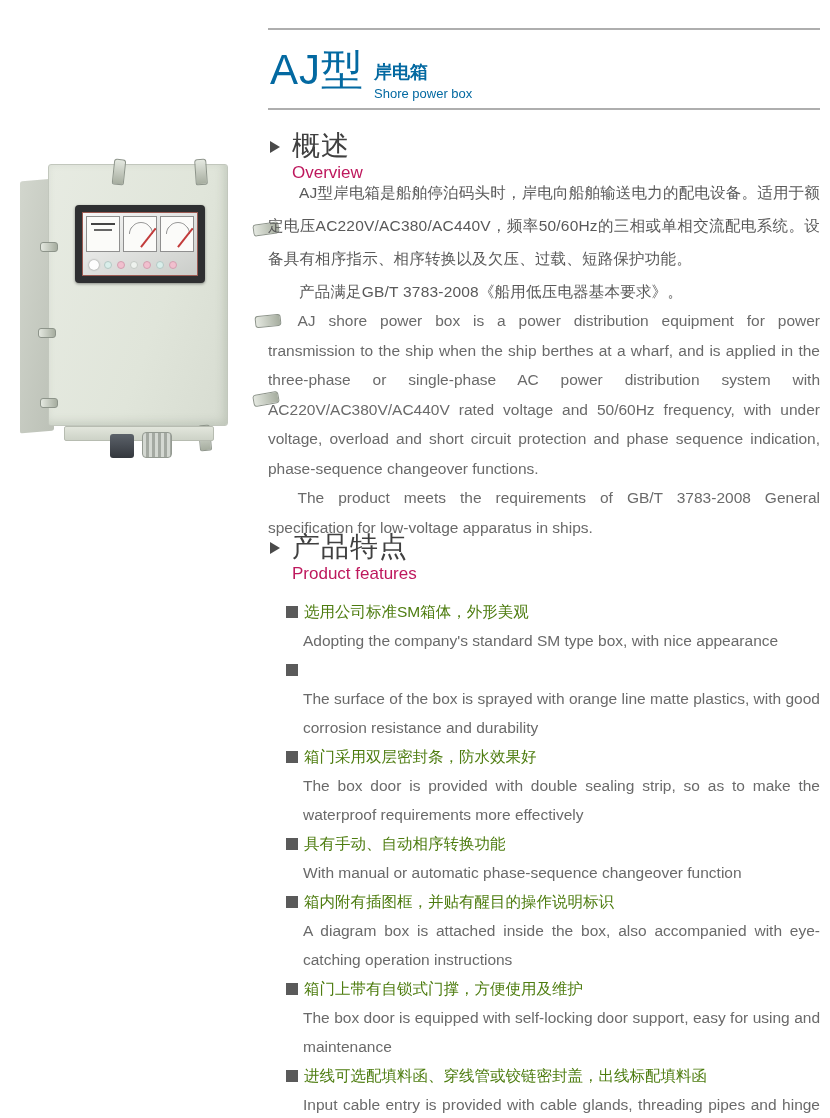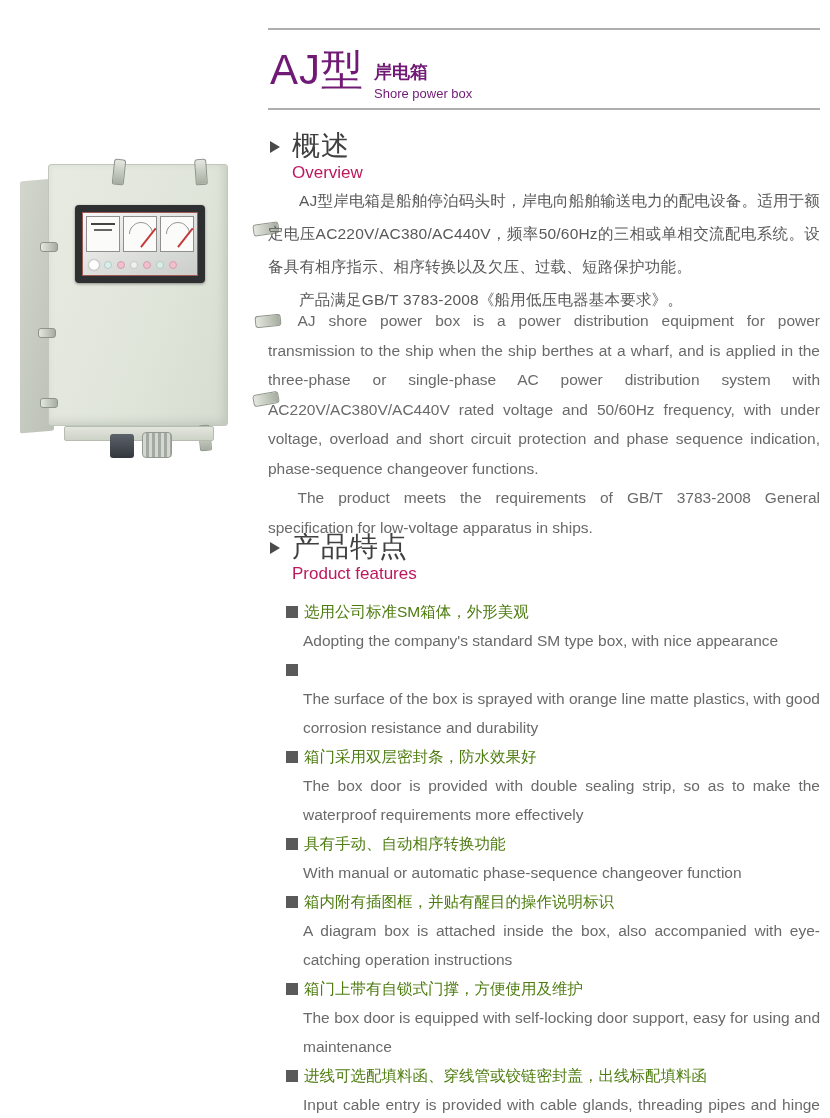--- a/index.html
+++ b/index.html
@@ -6,37 +6,37 @@
   html,body { background:#ffffff; }
   .page {
     position:relative; width:830px; height:1118px; background:#fff;
     font-family:"Liberation Sans", sans-serif; overflow:hidden;
   }
 
   
   .rule { position:absolute; left:268px; width:552px; height:2px; background:#aeaeae; }
   .rule-top { top:28px; }
   .rule-bottom { top:108px; }
-  .title-block { position:absolute; left:270px; top:44px; display:flex; align-items:flex-start; color:#701a75; }
+  .title-block { position:absolute; left:270px; top:44px; display:flex; align-items:flex-start; color:#0369a1; }
   .title-model { font-size:42px; line-height:52px; letter-spacing:1px; font-weight:400; }
   .title-names { margin-left:10px; margin-top:5px; }
   .title-cn { font-size:18px; font-weight:700; line-height:22px;margin-top:12px; }
   .title-en { font-size:13px; line-height:21px; }
 
   
   .section-header { position:absolute; left:268px; }
   .sec-marker {
     position:absolute; left:2px; top:11px; width:0; height:0;
     border-left:10px solid #4a4a4a; border-top:6px solid transparent; border-bottom:6px solid transparent;
   }
   .sec-cn { margin-left:24px; font-size:28px; line-height:32px; color:#404040; font-weight:500; letter-spacing:1px; }
   .sec-en { margin-left:24px; font-size:17px; line-height:22px; color:#be185d; }
 
   
-  .cn-paras { position:absolute; left:268px; top:184px; width:552px; }
+  .cn-paras { position:absolute; left:268px; top:176px; width:552px; }
   .cn-paras p {
     font-size:15.5px; line-height:33px; color:#595959;
     text-indent:2em; text-align:justify; letter-spacing:0.2px;
   }
   .en-paras { position:absolute; left:268px; top:306px; width:552px; }
   .en-paras p {
     font-size:15.5px; line-height:29.5px; color:#6a6a6a;
     text-indent:1.9em; text-align:justify;
   }
 

